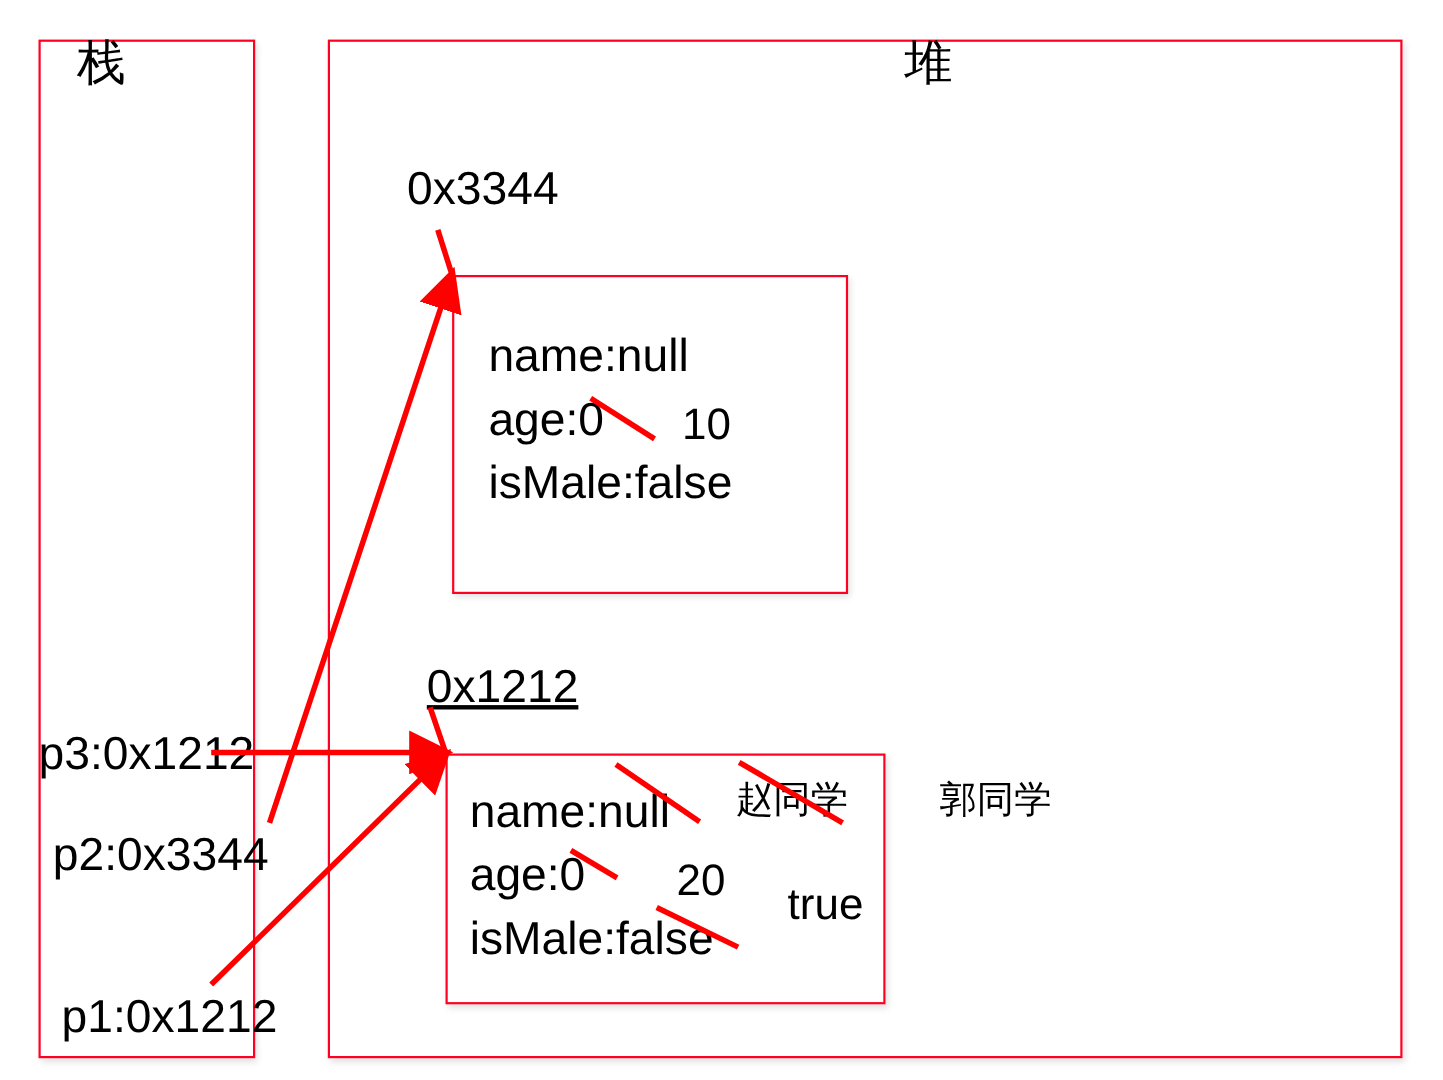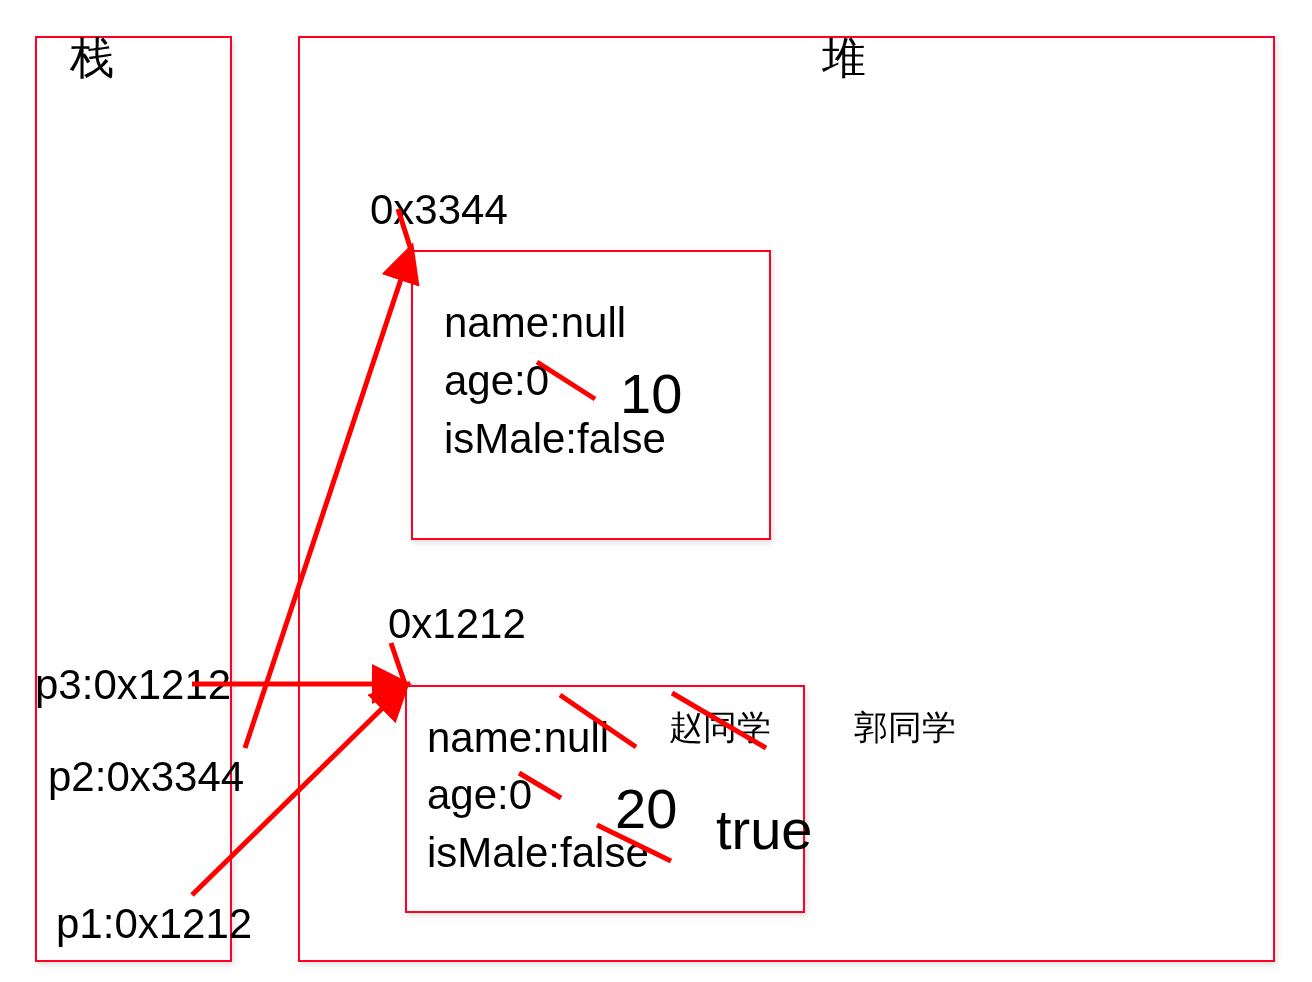--- a/index.html
+++ b/index.html
@@ -4,41 +4,41 @@
   <style>
     html, body { margin: 0; padding: 0; background: #ffffff; }
     body { width: 1312px; height: 982px; position: relative; overflow: hidden;
            font-family: "Liberation Sans", "DejaVu Sans", sans-serif; color: #000; }
     .box { position: absolute; border: 2px solid #ff0022; box-sizing: border-box;
            background: #ffffff; box-shadow: 2px 3px 6px rgba(0,0,0,0.12); }
     .t { position: absolute; white-space: nowrap; line-height: 1; }
     .title { font-size: 44px; font-family: "DejaVu Sans", sans-serif; }
     .addr { font-size: 42px; }
     .field { font-size: 42px; }
-    .val { font-size: 56px; }
+    .val { font-size: 40px; }
     .cn { font-size: 34px; font-family: "DejaVu Sans", sans-serif; }
     svg.overlay { position: absolute; left: 0; top: 0; pointer-events: none; }
   </style>
 </head>
 <body>
 
 <div class="box" style="left:35px; top:36px; width:197px; height:926px;"></div>
 <div class="t title" style="left:70px; top:36px;">栈</div>
 
 <div class="box" style="left:298px; top:36px; width:977px; height:926px;"></div>
 <div class="t title" style="left:822px; top:36px;">堆</div>
 
-<div class="t addr" style="left:370px; top:150px;margin-top:39px;">0x3344</div>
+<div class="t addr" style="left:370px; top:150px;">0x3344</div>
 <div class="box" style="left:411px; top:250px; width:360px; height:290px;"></div>
 <div class="t field" style="left:444px; top:302px;">name:null</div>
 <div class="t field" style="left:444px; top:360px;">age:0</div>
 <div class="t val" style="left:620px; top:366px;">10</div>
 <div class="t field" style="left:444px; top:418px;">isMale:false</div>
 
-<div class="t addr" style="left:388px; top:603px;">0x1212</div>
+<div class="t addr" style="left:388px; top:603px;text-decoration:underline;">0x1212</div>
 <div class="box" style="left:405px; top:685px; width:400px; height:228px;"></div>
 <div class="t field" style="left:427px; top:717px;">name:null</div>
 <div class="t cn" style="left:669px; top:710px;">赵同学</div>
 <div class="t cn" style="left:806px; top:710px;margin-left:48px;">郭同学</div>
 <div class="t field" style="left:427px; top:774px;">age:0</div>
 <div class="t val" style="left:615px; top:781px;">20</div>
 <div class="t field" style="left:427px; top:832px;">isMale:false</div>
 <div class="t val" style="left:716px; top:802px;">true</div>
 
 <div class="t field" style="left:35px; top:664px;">p3:0x1212</div>

